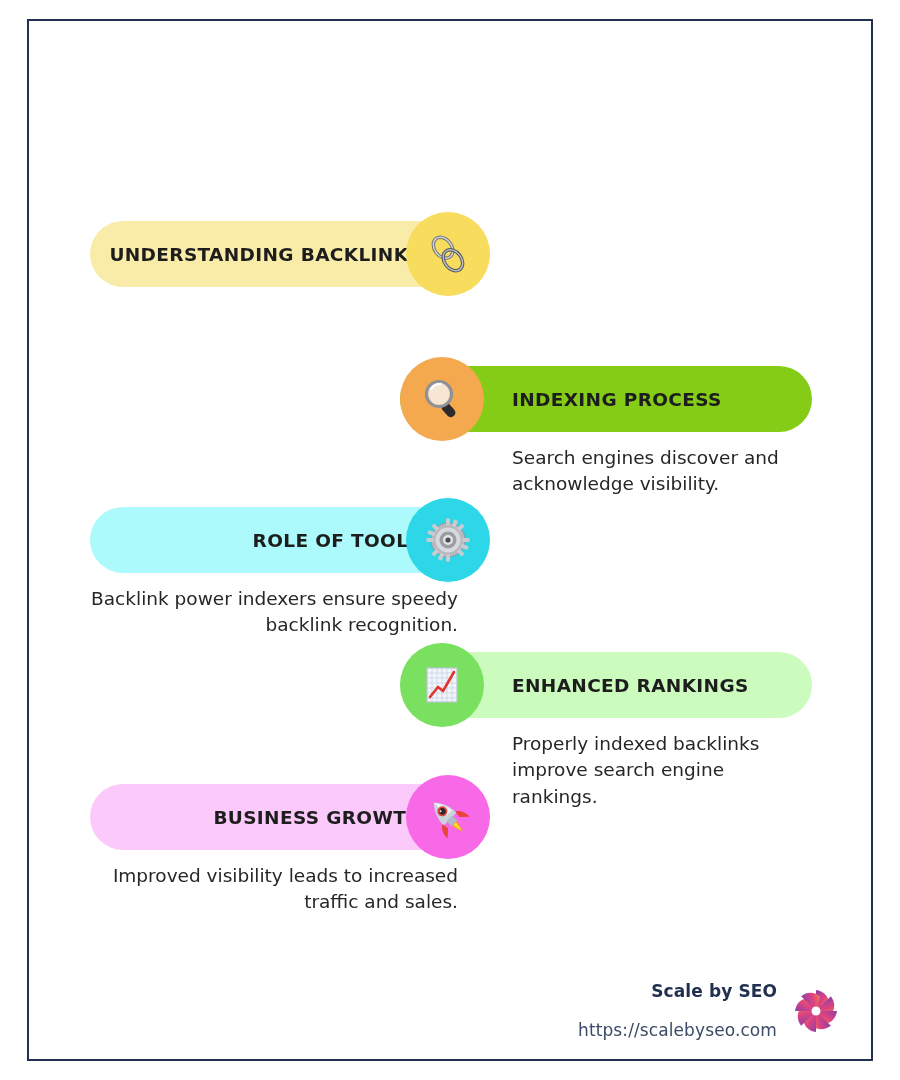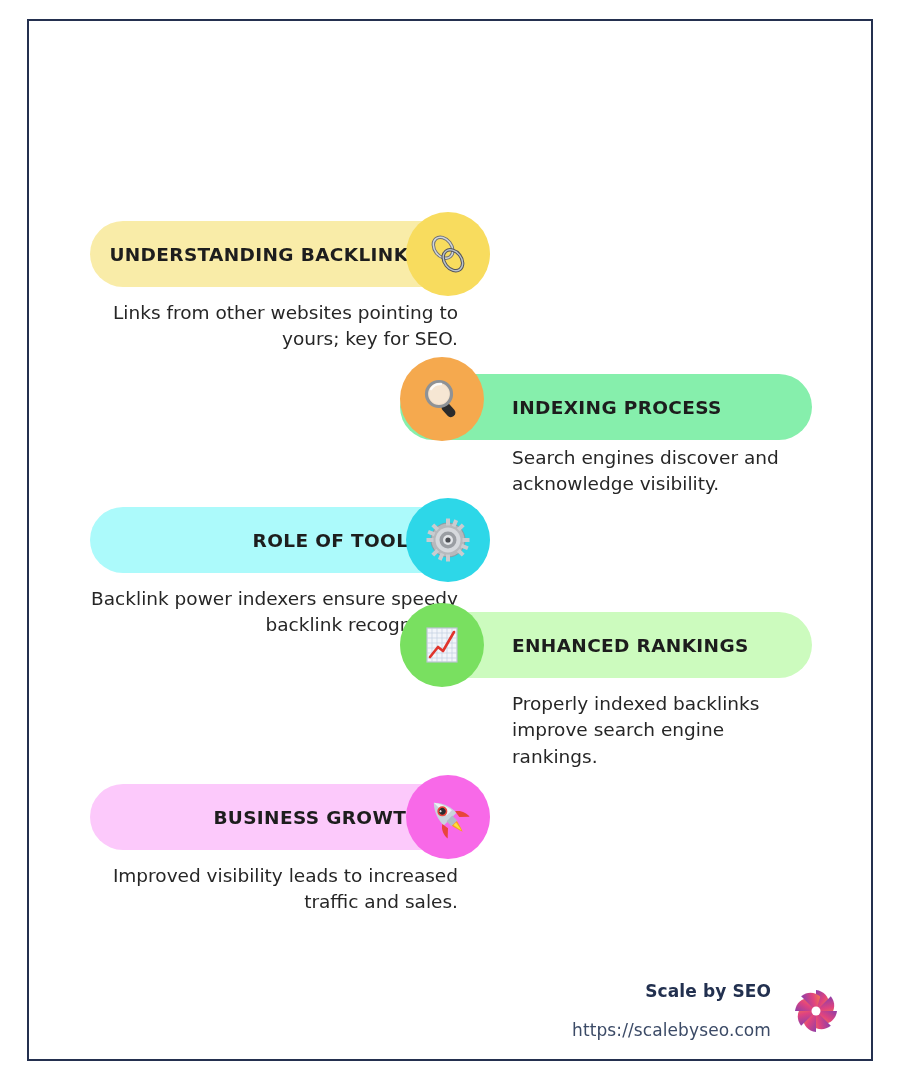--- a/index.html
+++ b/index.html
@@ -119,21 +119,21 @@
   .row.left .desc       { left: 330px; top: 88px; width: 400px; text-align: left;
                           padding-left: 112px; }
 
   
   .footer {
     position: absolute;
     right: 55px;
     bottom: 40px;
     display: flex;
     align-items: center;
-    gap: 16px;
+    gap: 10px;
   }
   .footer-text { text-align: right; }
   .brand {
     font-size: 17px;
     font-weight: 700;
     color: #22304f;
     letter-spacing: 0.1px;
   }
   .site {
     margin-top: 19px;
@@ -163,26 +163,25 @@
             <g transform="rotate(-38 22 22)">
               <ellipse cx="22" cy="14" rx="8.5" ry="11.5" fill="none" stroke="#6f6f74" stroke-width="3.4"></ellipse>
               <ellipse cx="22" cy="14" rx="8.5" ry="11.5" fill="none" stroke="#cfd6dd" stroke-width="1.5"></ellipse>
               <ellipse cx="22" cy="30" rx="8.5" ry="11.5" fill="none" stroke="#53535a" stroke-width="3.4"></ellipse>
               <ellipse cx="22" cy="30" rx="8.5" ry="11.5" fill="none" stroke="#b9c3cc" stroke-width="1.4"></ellipse>
             </g>
           </svg>
         </span>
       </div>
     </div>
-    <div class="desc">Links from other websites pointing to yours; key for SEO.</div>
   </div>
 
   <div class="row left" style="top:357px;">
     <div class="bar-wrap">
-      <div class="pill" style="background:#86efac;margin-top:8px;">
+      <div class="pill" style="background:#84cc16;">
         <span class="pill-label">INDEXING PROCESS</span>
       </div>
       <div class="badge" style="background:#F5A94E;">
         <span>
           <svg width="46" height="46" viewBox="0 0 46 46">
             <rect x="25" y="26" width="9" height="16" rx="4.3" fill="#2b2b2b" transform="rotate(-42 29.5 34)"></rect>
             <circle cx="20" cy="18" r="12.5" fill="#f3e0cb" stroke="#8e9296" stroke-width="3.2"></circle>
             <circle cx="20" cy="18" r="10" fill="#f6e6d3"></circle>
             <path d="M12 13 A11 11 0 0 1 22 8" stroke="#ffffff" stroke-width="2.4" fill="none" opacity="0.85" stroke-linecap="round"></path>
           </svg>
@@ -221,21 +220,21 @@
             <circle cx="23" cy="23" r="8.5" fill="#9a9ea3"></circle>
             <circle cx="23" cy="23" r="5" fill="#e3e6e9"></circle>
             <circle cx="23" cy="23" r="2.6" fill="#4a4d52"></circle>
           </svg>
         </span>
       </div>
     </div>
     <div class="desc">Backlink power indexers ensure speedy backlink recognition.</div>
   </div>
 
-  <div class="row left" style="top:603px;">
+  <div class="row left" style="top:643px;">
     <div class="bar-wrap">
       <div class="pill" style="background:#CCFBBE;">
         <span class="pill-label">ENHANCED RANKINGS</span>
       </div>
       <div class="badge" style="background:#79E060;">
         <span>
           <svg width="44" height="44" viewBox="0 0 44 44">
             <rect x="7" y="5" width="30" height="34" fill="#f2f5fa" stroke="#b9c3d0" stroke-width="1.2"></rect>
             <g stroke="#c3d0e0" stroke-width="0.7">
               <line x1="12" y1="5" x2="12" y2="39"></line>

